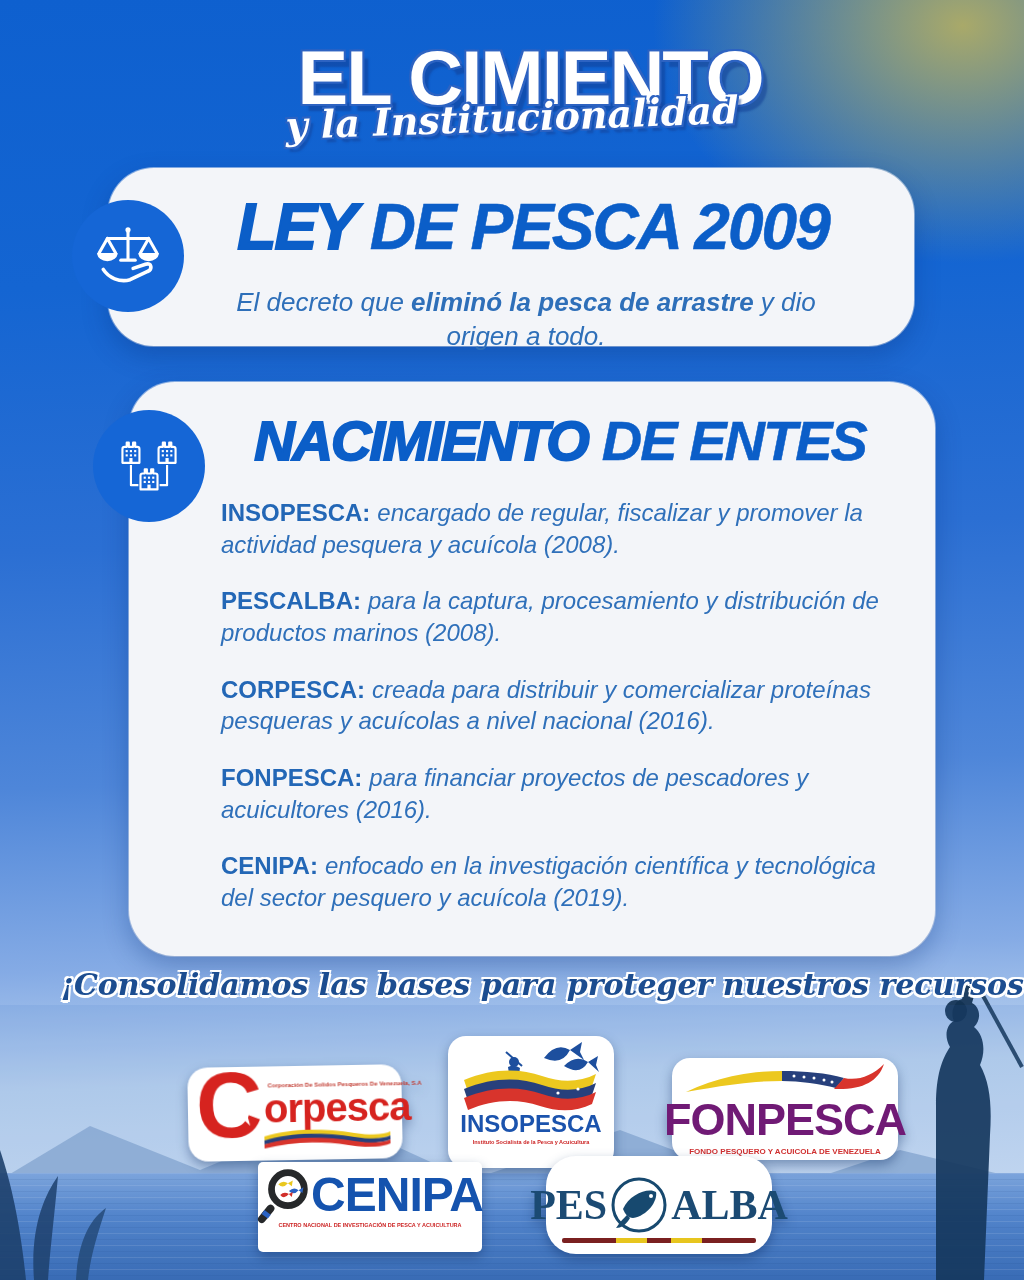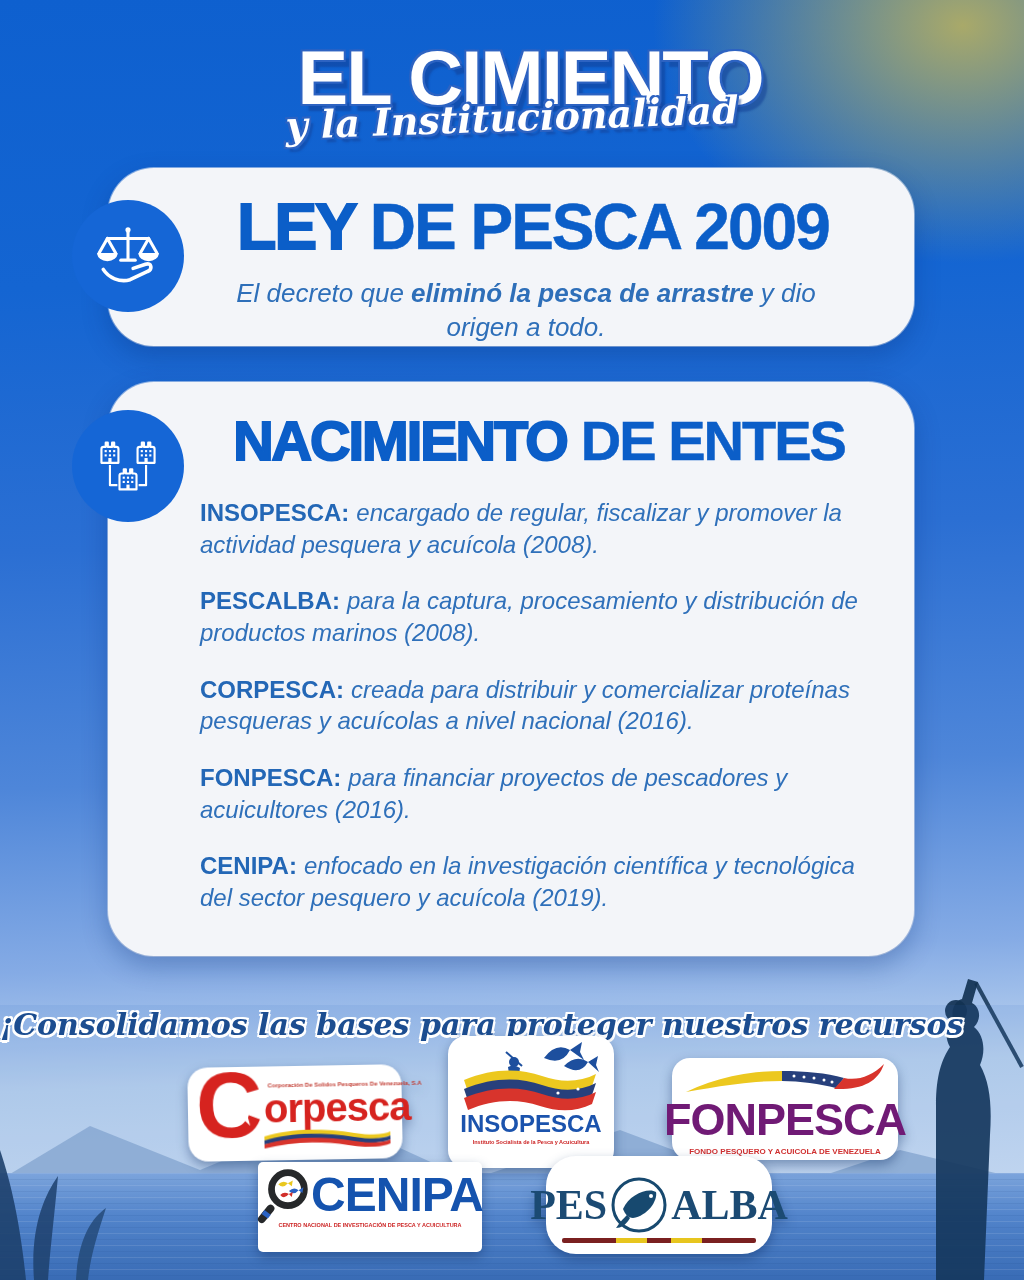--- a/index.html
+++ b/index.html
@@ -29,44 +29,44 @@
       text-shadow:-2px -2px 0 #2d63c2,2px -2px 0 #2d63c2,-2px 2px 0 #2d63c2,2px 2px 0 #2d63c2,6px 7px 2px rgba(19,64,150,.55);}
   .sub-title{position:absolute;left:0;top:95px;width:1024px;text-align:center;
       font-family:"DejaVu Serif",serif;font-style:italic;font-weight:700;
       font-size:38px;color:#ffffff;transform:rotate(-2deg);
       text-shadow:-2px -2px 0 #2d63c2,2px -2px 0 #2d63c2,-2px 2px 0 #2d63c2,2px 2px 0 #2d63c2,4px 5px 2px rgba(19,64,150,.5);}
 
   
   .card{position:absolute;left:108px;width:806px;background:#f3f5f9;border-radius:46px;
         box-shadow:0 10px 26px rgba(8,48,120,.30),0 0 0 1px rgba(255,255,255,.5);}
   .card-ley{top:168px;height:178px;}
-  .card-nac{top:382px;height:574px;}
+  .card-nac{top:382px;height:574px;margin-left:21px;}
   .icon-circle{position:absolute;left:-36px;width:112px;height:112px;border-radius:50%;
         background:#1566d6;display:flex;align-items:center;justify-content:center;}
   .icon-circle.c1{top:32px;} .icon-circle.c2{top:28px;}
 
-  .card-title{white-space:nowrap;text-align:center;color:#0b5ec8;font-weight:900;}
+  .card-title{white-space:nowrap;text-align:center;color:#0b5ec8;font-weight:900;font-style:italic;}
   .ley-title{margin:22px 0 2px 44px;font-size:64px;letter-spacing:-2px;}
   .nac-title{margin:26px 0 0 56px;font-size:56px;letter-spacing:-2px;}
   .t-strong{-webkit-text-stroke:2px #0b5ec8;}
   .t-rest{margin-left:14px;-webkit-text-stroke:.5px #0b5ec8;}
 
-  .ley-desc{margin:13px 66px 0 96px;text-align:center;font-size:26px;line-height:1.3;
+  .ley-desc{margin:22px 66px 0 96px;text-align:center;font-size:26px;line-height:1.3;
         font-style:italic;color:#2e6fb9;}
   .ley-desc b{font-weight:800;}
 
   .entries{margin:22px 44px 0 92px;}
   .entry{margin-bottom:25px;font-size:24px;line-height:1.32;color:#2f70ba;font-style:italic;}
   .entry-name{font-style:normal;font-weight:800;color:#2367b6;margin-right:7px;}
 
   
-  .tagline{position:absolute;left:0;top:966px;width:1024px;text-align:left;
+  .tagline{position:absolute;left:0;top:966px;width:1024px;text-align:right;
       font-family:"DejaVu Serif",serif;font-style:italic;font-weight:700;
       font-size:30px;line-height:1.25;color:#1c4d90;
-      text-shadow:-2px -2px 0 #fff,2px -2px 0 #fff,-2px 2px 0 #fff,2px 2px 0 #fff,0 3px 0 #fff;margin-top:40px;}
+      text-shadow:-2px -2px 0 #fff,2px -2px 0 #fff,-2px 2px 0 #fff,2px 2px 0 #fff,0 3px 0 #fff;}
 
   
   .sticker{position:absolute;background:#ffffff;z-index:6;
       filter:drop-shadow(0 5px 6px rgba(8,40,95,.40));}
   .lg-corpesca{left:188px;top:1066px;width:214px;height:94px;border-radius:20px;transform:rotate(-1deg);}
   .c-big{position:absolute;left:8px;top:-8px;font-size:92px;font-weight:900;color:#d6231f;line-height:1;}
   .c-fish{position:absolute;left:26px;top:40px;}
   .c-tag{position:absolute;left:80px;top:16px;font-size:6px;font-weight:700;color:#c03a30;white-space:nowrap;}
   .c-word{position:absolute;left:76px;top:20px;font-size:40px;font-weight:900;color:#d6231f;letter-spacing:-1px;}
   .c-wave{position:absolute;left:74px;top:64px;}

